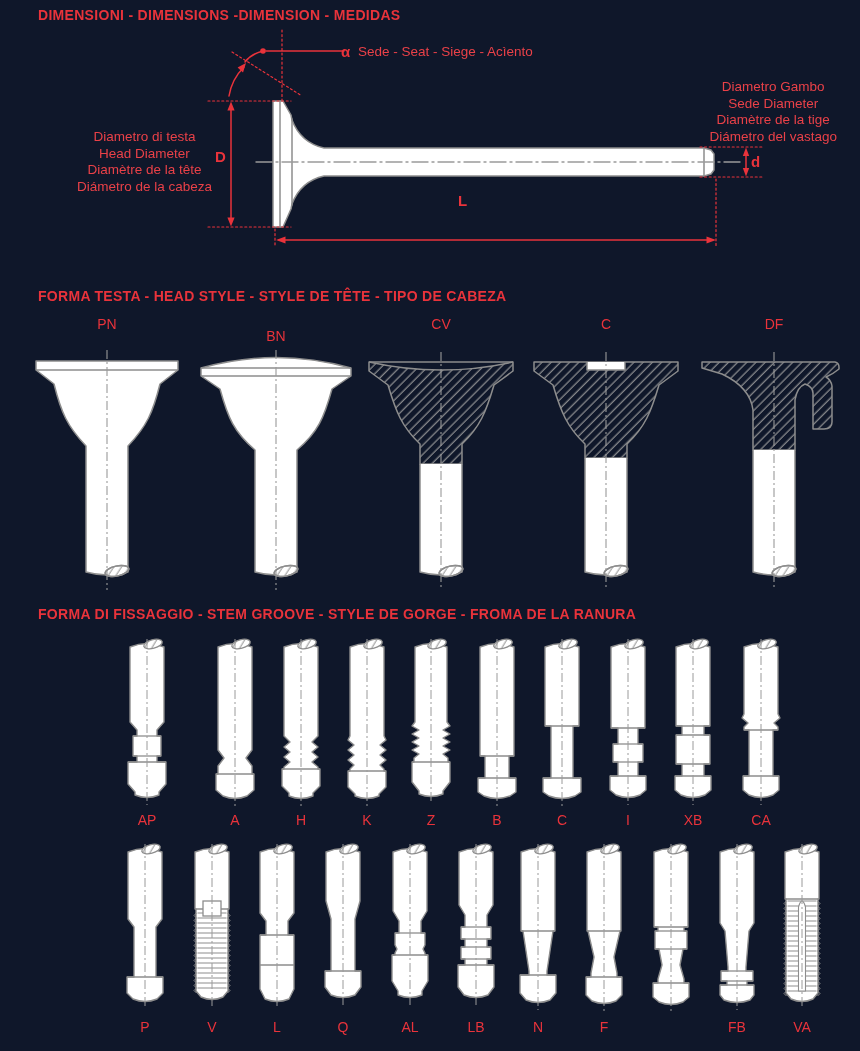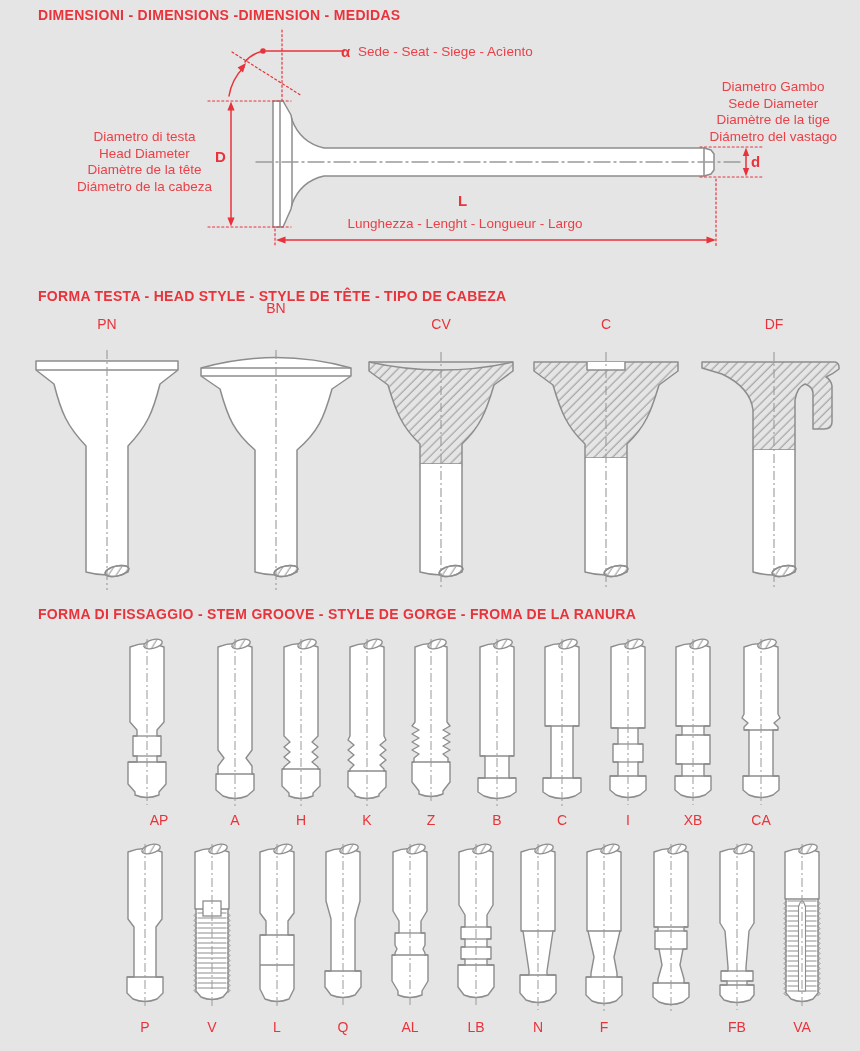--- a/index.html
+++ b/index.html
@@ -1,16 +1,16 @@
 <!DOCTYPE html>
 <html><head>
 <meta charset="utf-8">
 <style>
   html,body{margin:0;padding:0;background:#fff;}
-  .page{position:relative;width:860px;height:1051px;background:#e5e5e5;overflow:hidden;
+  .page{position:relative;width:860px;height:1051px;background:#0f172a;overflow:hidden;
         font-family:"Liberation Sans",sans-serif;}
   .page svg{position:absolute;left:0;top:0;}
   .sec-title{position:absolute;font-size:14px;font-weight:700;color:#e9333b;letter-spacing:.3px;white-space:nowrap;}
   .ann{position:absolute;font-size:13.5px;color:#ea4148;white-space:nowrap;line-height:16.5px;text-align:center;}
   .ann.right{text-align:center;}
   .sym{position:absolute;font-size:15px;font-weight:700;color:#e9333b;}
   .lbl{position:absolute;transform:translateX(-50%);font-size:14px;font-weight:400;color:#e9333b;white-space:nowrap;}
 </style>
 </head>
 <body>
@@ -416,29 +416,28 @@
 
   <div class="ann right" style="right:23px;top:79px">
     <div>Diametro Gambo</div>
     <div>Sede Diameter</div>
     <div>Diamètre de la tige</div>
     <div>Diámetro del vastago</div>
   </div>
   <div class="sym" style="left:751px;top:153px">d</div>
 
   <div class="sym" style="left:458px;top:192px">L</div>
-  <div class="ann" style="left:315px;top:216px;width:300px;text-align:center">Lunghezza - Lenght - Longueur - Largo</div>
 
   <div class="lbl" style="left:107px;top:316px">PN</div>
-  <div class="lbl" style="left:276px;top:300px">BN</div>
+  <div class="lbl" style="left:276px;top:328px">BN</div>
   <div class="lbl" style="left:441px;top:316px">CV</div>
   <div class="lbl" style="left:606px;top:316px">C</div>
   <div class="lbl" style="left:774px;top:316px">DF</div>
 
-  <div class="lbl" style="left:159px;top:812px">AP</div>
+  <div class="lbl" style="left:147px;top:812px">AP</div>
   <div class="lbl" style="left:235px;top:812px">A</div>
   <div class="lbl" style="left:301px;top:812px">H</div>
   <div class="lbl" style="left:367px;top:812px">K</div>
   <div class="lbl" style="left:431px;top:812px">Z</div>
   <div class="lbl" style="left:497px;top:812px">B</div>
   <div class="lbl" style="left:562px;top:812px">C</div>
   <div class="lbl" style="left:628px;top:812px">I</div>
   <div class="lbl" style="left:693px;top:812px">XB</div>
   <div class="lbl" style="left:761px;top:812px">CA</div>
 

